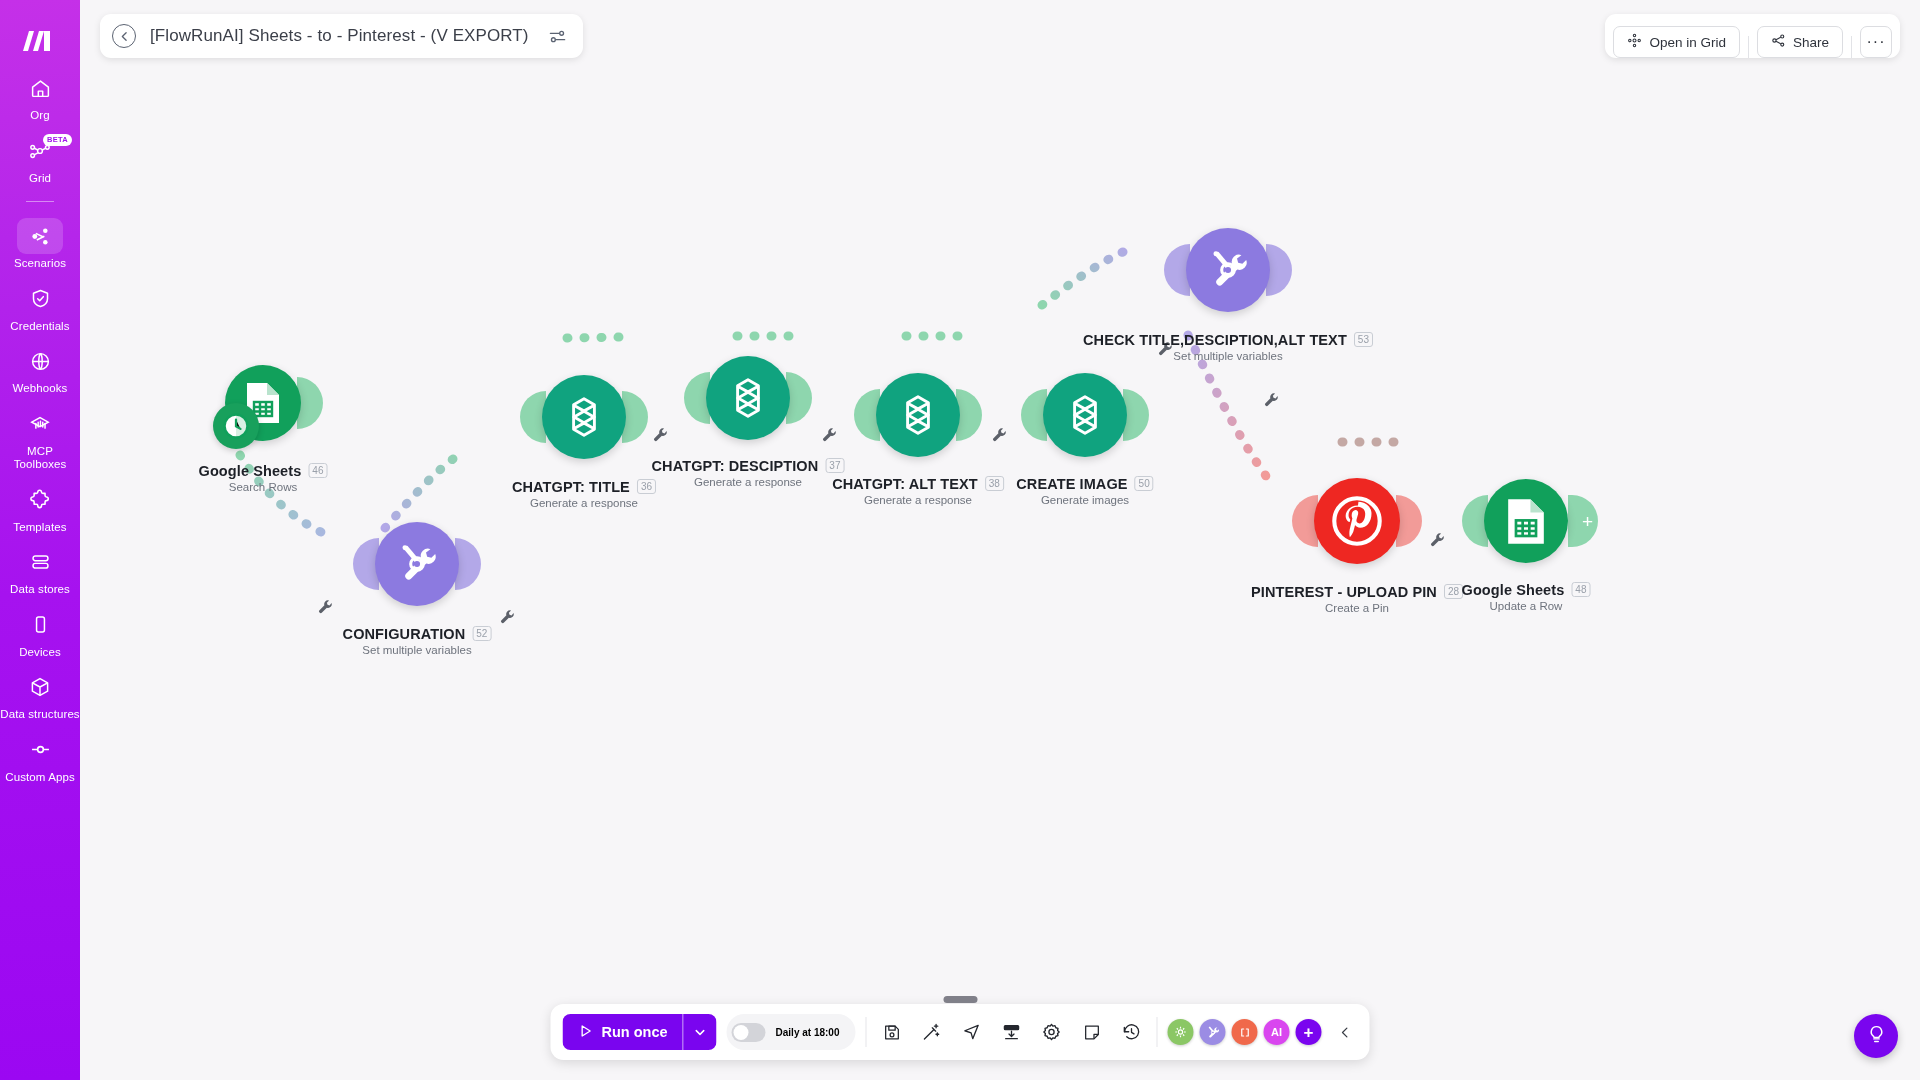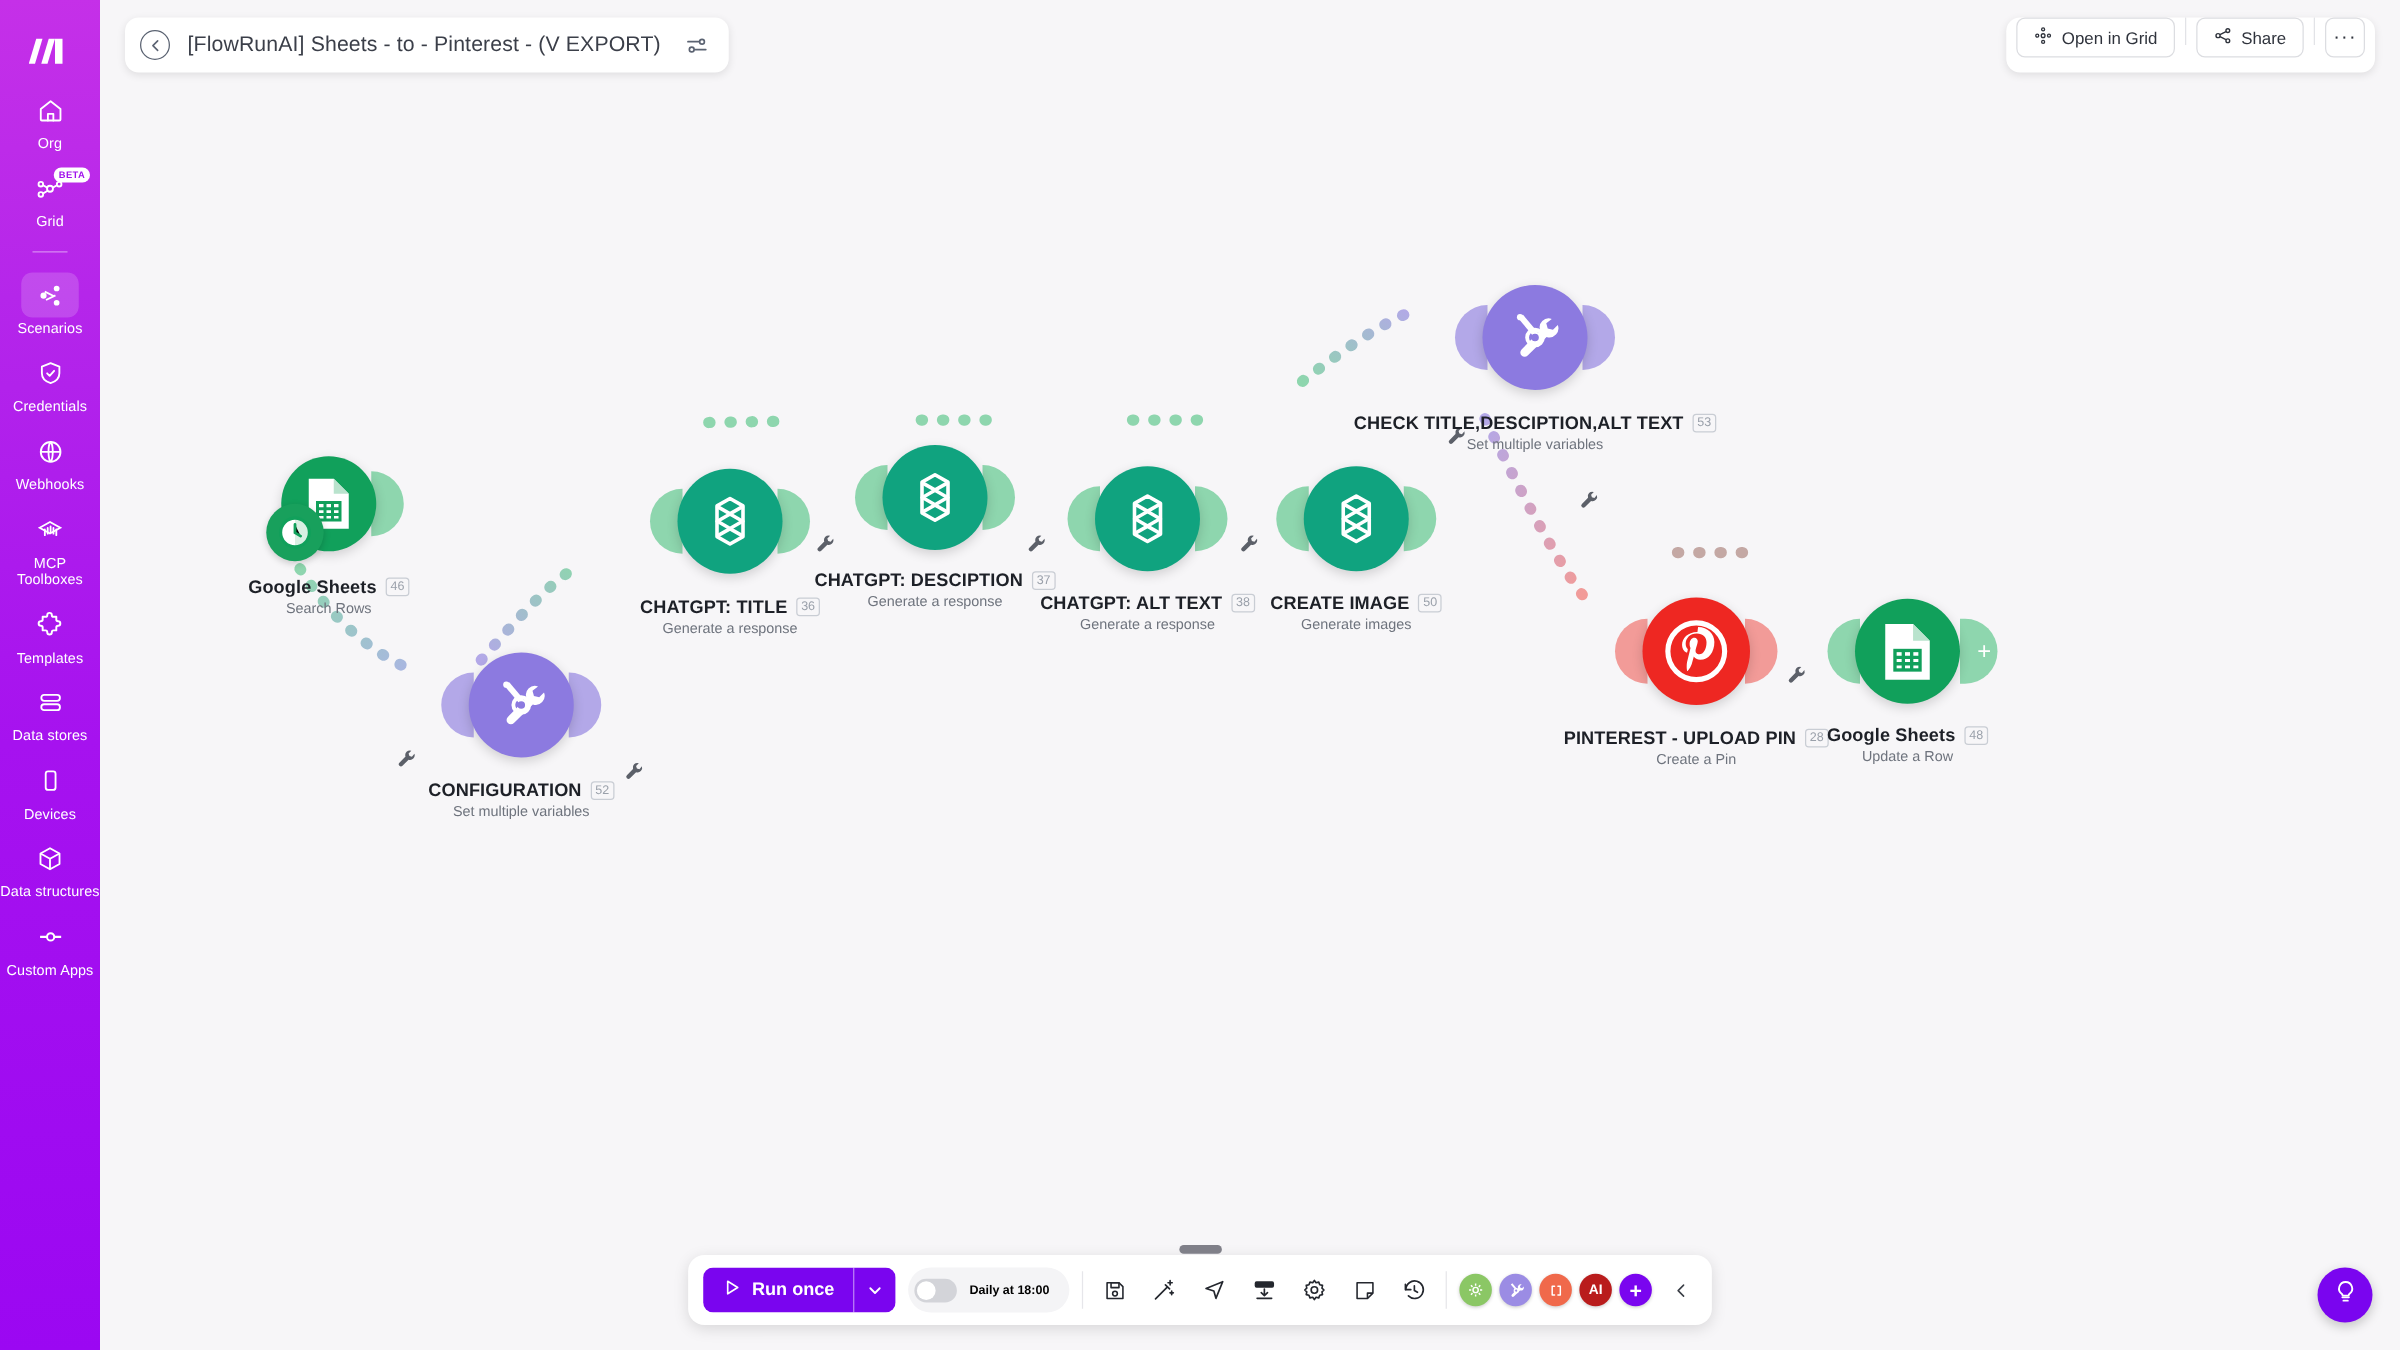--- a/index.html
+++ b/index.html
@@ -57,21 +57,21 @@
   }
   #scenario-title {
     font-size: 17px; color: #3b3f49; margin: 0 16px 0 14px;
     white-space: nowrap; letter-spacing: .1px;
   }
   .title-settings { width: 26px; height: 26px; display: flex; align-items: center; justify-content: center; cursor: pointer; }
 
   #topbar-right {
     position: absolute; right: 20px; top: 14px;
     height: 44px; background: #fff; border-radius: 11px;
-    display: flex; align-items: flex-start; padding: 0 8px;
+    display: flex; align-items: flex-end; padding: 0 8px;
     box-shadow: 0 2px 7px rgba(0,0,0,.10);
     z-index: 30;
   }
   .tb-btn {
     height: 32px; border: 1px solid #dcdde1; border-radius: 7px;
     background: #fff; display: flex; align-items: center; gap: 7px;
     padding: 0 13px; font-size: 13.5px; color: #2f333c; cursor: pointer;
     white-space: nowrap;
   }
   .tb-sep { width: 1px; height: 22px; background: #e2e3e7; margin: 0 8px; }
@@ -694,21 +694,21 @@
           </g>
           <circle cx="24" cy="24" r="5.2" fill="none" stroke="#fff" stroke-width="3"></circle>
           <circle cx="24" cy="24" r="2.6" fill="#9b8ce4"></circle>
         </svg>
     </div>
     <div class="app-dot" style="background:#f0694b;">
       <svg width="13" height="13" viewBox="0 0 24 24" fill="none" stroke="#fff" stroke-width="2.2" stroke-linecap="round" stroke-linejoin="round">
           <path d="M9.5 5.5H6v13h3.5M14.5 5.5H18v13h-3.5"></path>
         </svg>
     </div>
-    <div class="app-dot" style="background:#b91c1c;">AI</div>
+    <div class="app-dot" style="background:#d946ef;">AI</div>
     <div class="app-dot" style="background:#7a05ef;font-size:17px;line-height:1;">+</div>
   </div>
 
   <div id="collapse-chevron">
     <svg width="15" height="15" viewBox="0 0 24 24" fill="none" stroke="#3a3e46" stroke-width="2" stroke-linecap="round" stroke-linejoin="round">
         <path d="M15 5l-7 7 7 7"></path>
       </svg>
   </div>
 </div>
 

